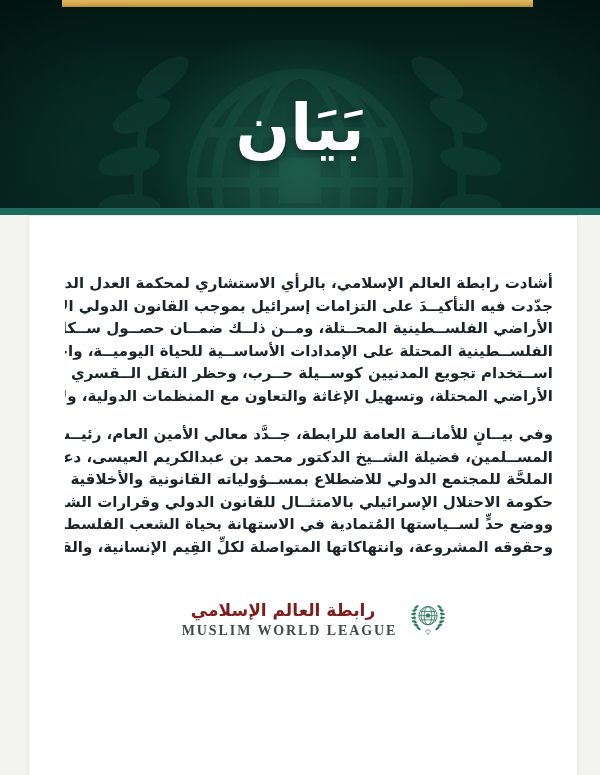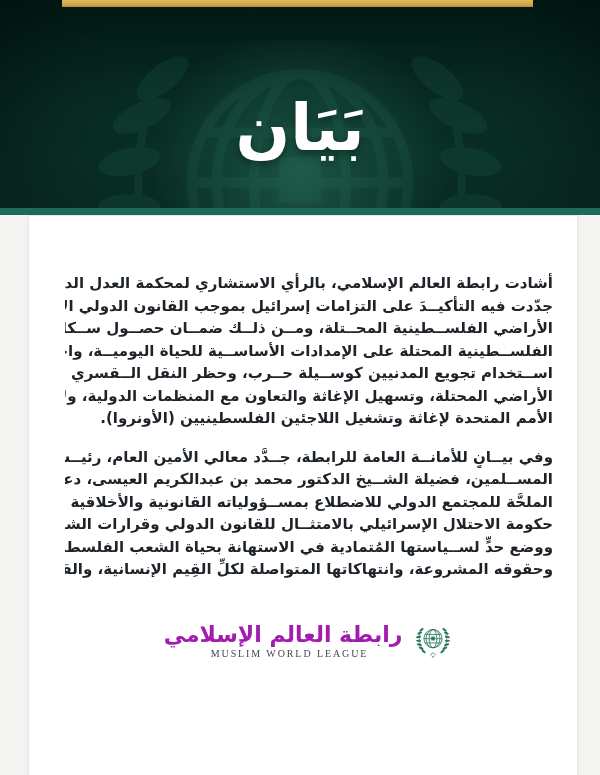--- a/index.html
+++ b/index.html
@@ -63,25 +63,25 @@
   .line-last{text-align-last:right;}
   
   .footer-logo{
     margin:38px auto 0 auto;width:fit-content;
     display:flex;flex-direction:row;align-items:center;gap:10px;
     direction:rtl;
   }
   .emblem{width:42px;height:46px;color:#2b7a5c;flex:0 0 auto;}
   .logo-text{display:flex;flex-direction:column;align-items:center;}
   .logo-arabic{
-    font-size:22px;font-weight:bold;color:#a21caf;line-height:20px;direction:rtl;
+    font-size:17px;font-weight:bold;color:#7f1d1d;line-height:20px;direction:rtl;
   }
   .logo-english{
-    font-family:"Liberation Serif",serif;font-weight:normal;
-    font-size:10px;letter-spacing:1.9px;color:#43484d;margin-top:3px;margin-left:13px;
+    font-family:"Liberation Serif",serif;font-weight:bold;
+    font-size:14px;letter-spacing:1.9px;color:#43484d;margin-top:3px;margin-left:13px;
   }
 </style>
 </head>
 <body>
 
 <svg width="0" height="0" style="position:absolute" aria-hidden="true">
   <defs>
     <g id="mwl-emblem" stroke="currentColor" fill="none" stroke-width="2.4">
 
       <circle cx="60" cy="48" r="26"></circle>
@@ -133,21 +133,20 @@
 <div class="card">
 
 
   <div class="para">
     <div class="line">أشادت رابطة العالم الإسلامي، بالرأي الاستشاري لمحكمة العدل الدولية، الذي</div>
     <div class="line">جدّدت فيه التأكيــدَ على التزامات إسرائيل بموجب القانون الدولي الإنســاني في</div>
     <div class="line">الأراضي الفلســطينية المحــتلة، ومــن ذلــك ضمــان حصــول ســكان الأرض</div>
     <div class="line">الفلســطينية المحتلة على الإمدادات الأساســية للحياة اليوميــة، واحترام حظر</div>
     <div class="line">اســتخدام تجويع المدنيين كوســيلة حــرب، وحظر النقل الــقسري والترحيل في</div>
     <div class="line">الأراضي المحتلة، وتسهيل الإغاثة والتعاون مع المنظمات الدولية، ولا سيَّما وكالة</div>
-    <div class="line line-last">الأمم المتحدة لإغاثة وتشغيل اللاجئين الفلسطينيين (الأونروا).</div>
   </div>
 
   <div class="para">
     <div class="line">وفي بيــانٍ للأمانــة العامة للرابطة، جــدَّد معالي الأمين العام، رئيــس هيئة علماء</div>
     <div class="line">المســلمين، فضيلة الشــيخ الدكتور محمد بن عبدالكريم العيسى، دعوةَ الرابطة</div>
     <div class="line">الملحَّة للمجتمع الدولي للاضطلاع بمســؤولياته القانونية والأخلاقية تجاه إلزام</div>
     <div class="line">حكومة الاحتلال الإسرائيلي بالامتثــال للقانون الدولي وقرارات الشرعية الدولية،</div>
     <div class="line">ووضع حدٍّ لســياستها المُتمادية في الاستهانة بحياة الشعب الفلسطيني وكرامته</div>
     <div class="line">وحقوقه المشروعة، وانتهاكاتها المتواصلة لكلِّ القِيم الإنسانية، والقوانين والأعراف</div>
   </div>

